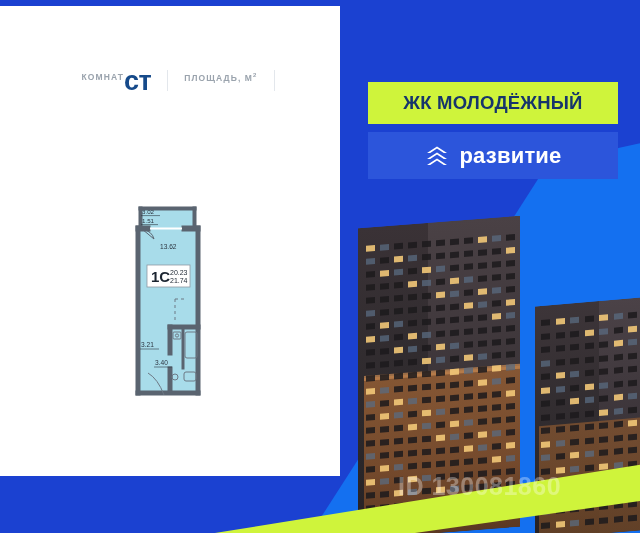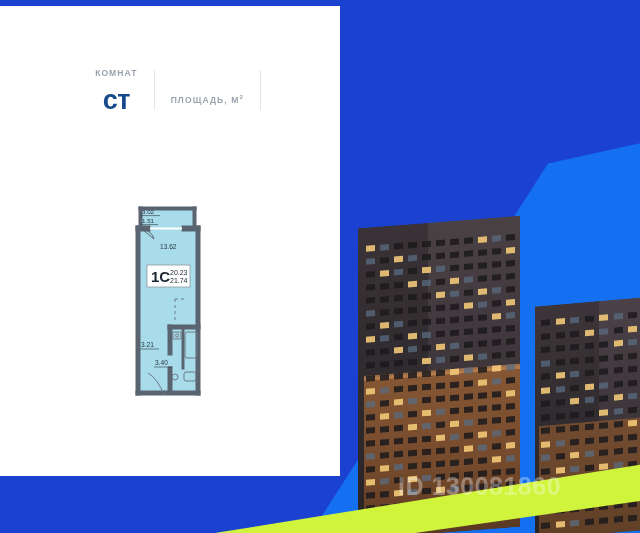--- a/index.html
+++ b/index.html
@@ -48,21 +48,21 @@
   .win.glass{background:#5a6b80;opacity:.75;}
 
   
   .card{
     position:absolute;left:0;top:6px;width:340px;height:470px;
     background:#FFFFFF;
   }
 
   
   .stats{position:absolute;left:0;top:62px;width:340px;display:flex;align-items:stretch;justify-content:center;}
-  .stat{display:flex;flex-direction:column;align-items:center;justify-content:flex-end;padding:0 16px;position:relative;}
+  .stat{display:flex;flex-direction:row;align-items:center;justify-content:flex-end;padding:0 16px;position:relative;}
   .stat-label{
     font-size:8.5px;letter-spacing:1.1px;color:#9aa3ad;font-weight:700;
     text-transform:uppercase;white-space:nowrap;margin-bottom:9px;
   }
   .stat-value{
     font-size:27px;font-weight:700;color:#164A8A;letter-spacing:-0.5px;line-height:1;white-space:nowrap;
   }
   .stat-label .sup{font-size:6px;vertical-align:super;}
   .divider{width:1px;background:#e3e7ec;margin:2px 0 4px 0;align-self:stretch;}
 
@@ -552,16 +552,29 @@
         <g>
           <rect x="27" y="66" width="43" height="22" fill="#ffffff" stroke="#8e98a3" stroke-width=".8"></rect>
           <text id="bdg-rooms" x="31" y="83" font-size="15" font-weight="700" fill="#1b2430" font-family="Liberation Sans, sans-serif">1С</text>
           <text id="bdg-living" x="50" y="76" font-size="7" fill="#1b2430" font-family="Liberation Sans, sans-serif">20.23</text>
           <text id="bdg-total" x="50" y="84" font-size="7" fill="#1b2430" font-family="Liberation Sans, sans-serif">21.74</text>
         </g>
       </svg>
     </div>
   </div>
 
+  <div class="logo-block">
+    <div class="logo-green">
+      <span>ЖК МОЛОДЁЖНЫЙ</span>
+    </div>
+    <div class="logo-blue">
+      <svg class="chev" viewBox="0 0 26 24">
+        <path d="M3,9 L13,2.5 L23,9 L19.8,9 L13,4.6 L6.2,9 Z" fill="#ffffff"></path>
+        <path d="M3,15 L13,8.5 L23,15 L19.8,15 L13,10.6 L6.2,15 Z" fill="#ffffff"></path>
+        <path d="M3,21 L13,14.5 L23,21 L19.8,21 L13,16.6 L6.2,21 Z" fill="#ffffff"></path>
+      </svg>
+      <span class="txt">развитие</span>
+    </div>
+  </div>
 
   <div class="watermark">ID 130081860</div>
 
 </div>
 
 </body></html>

